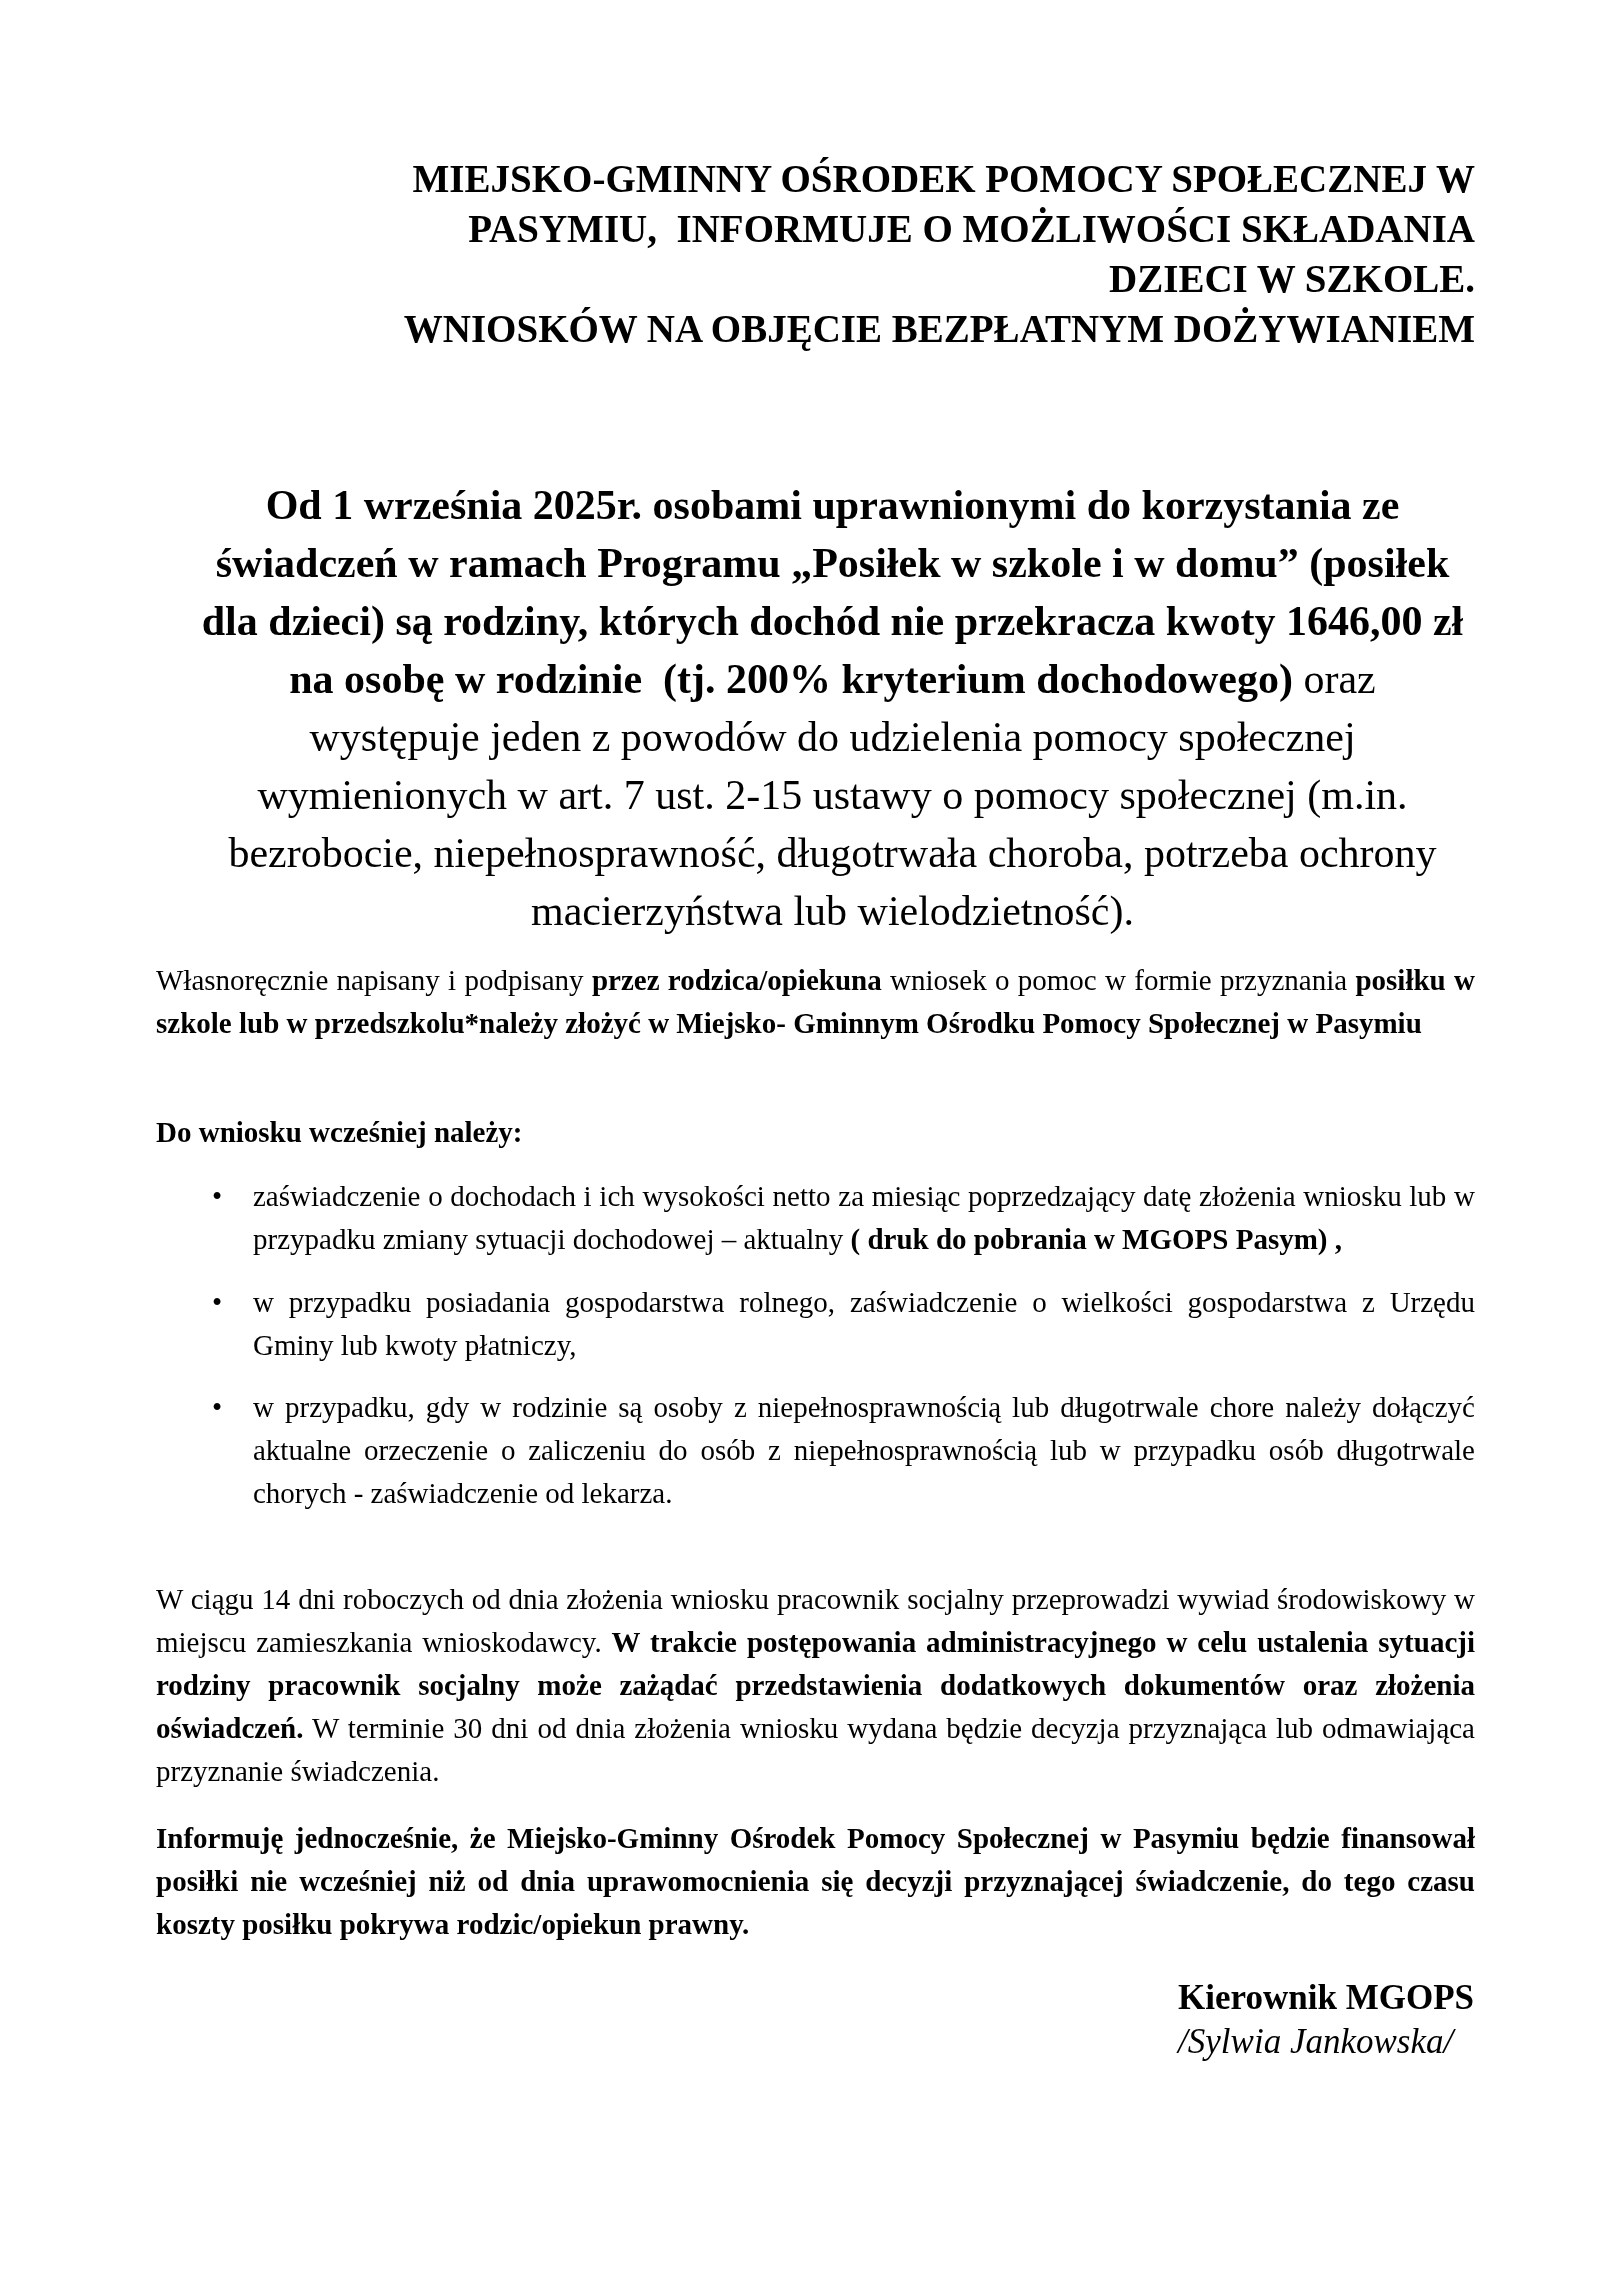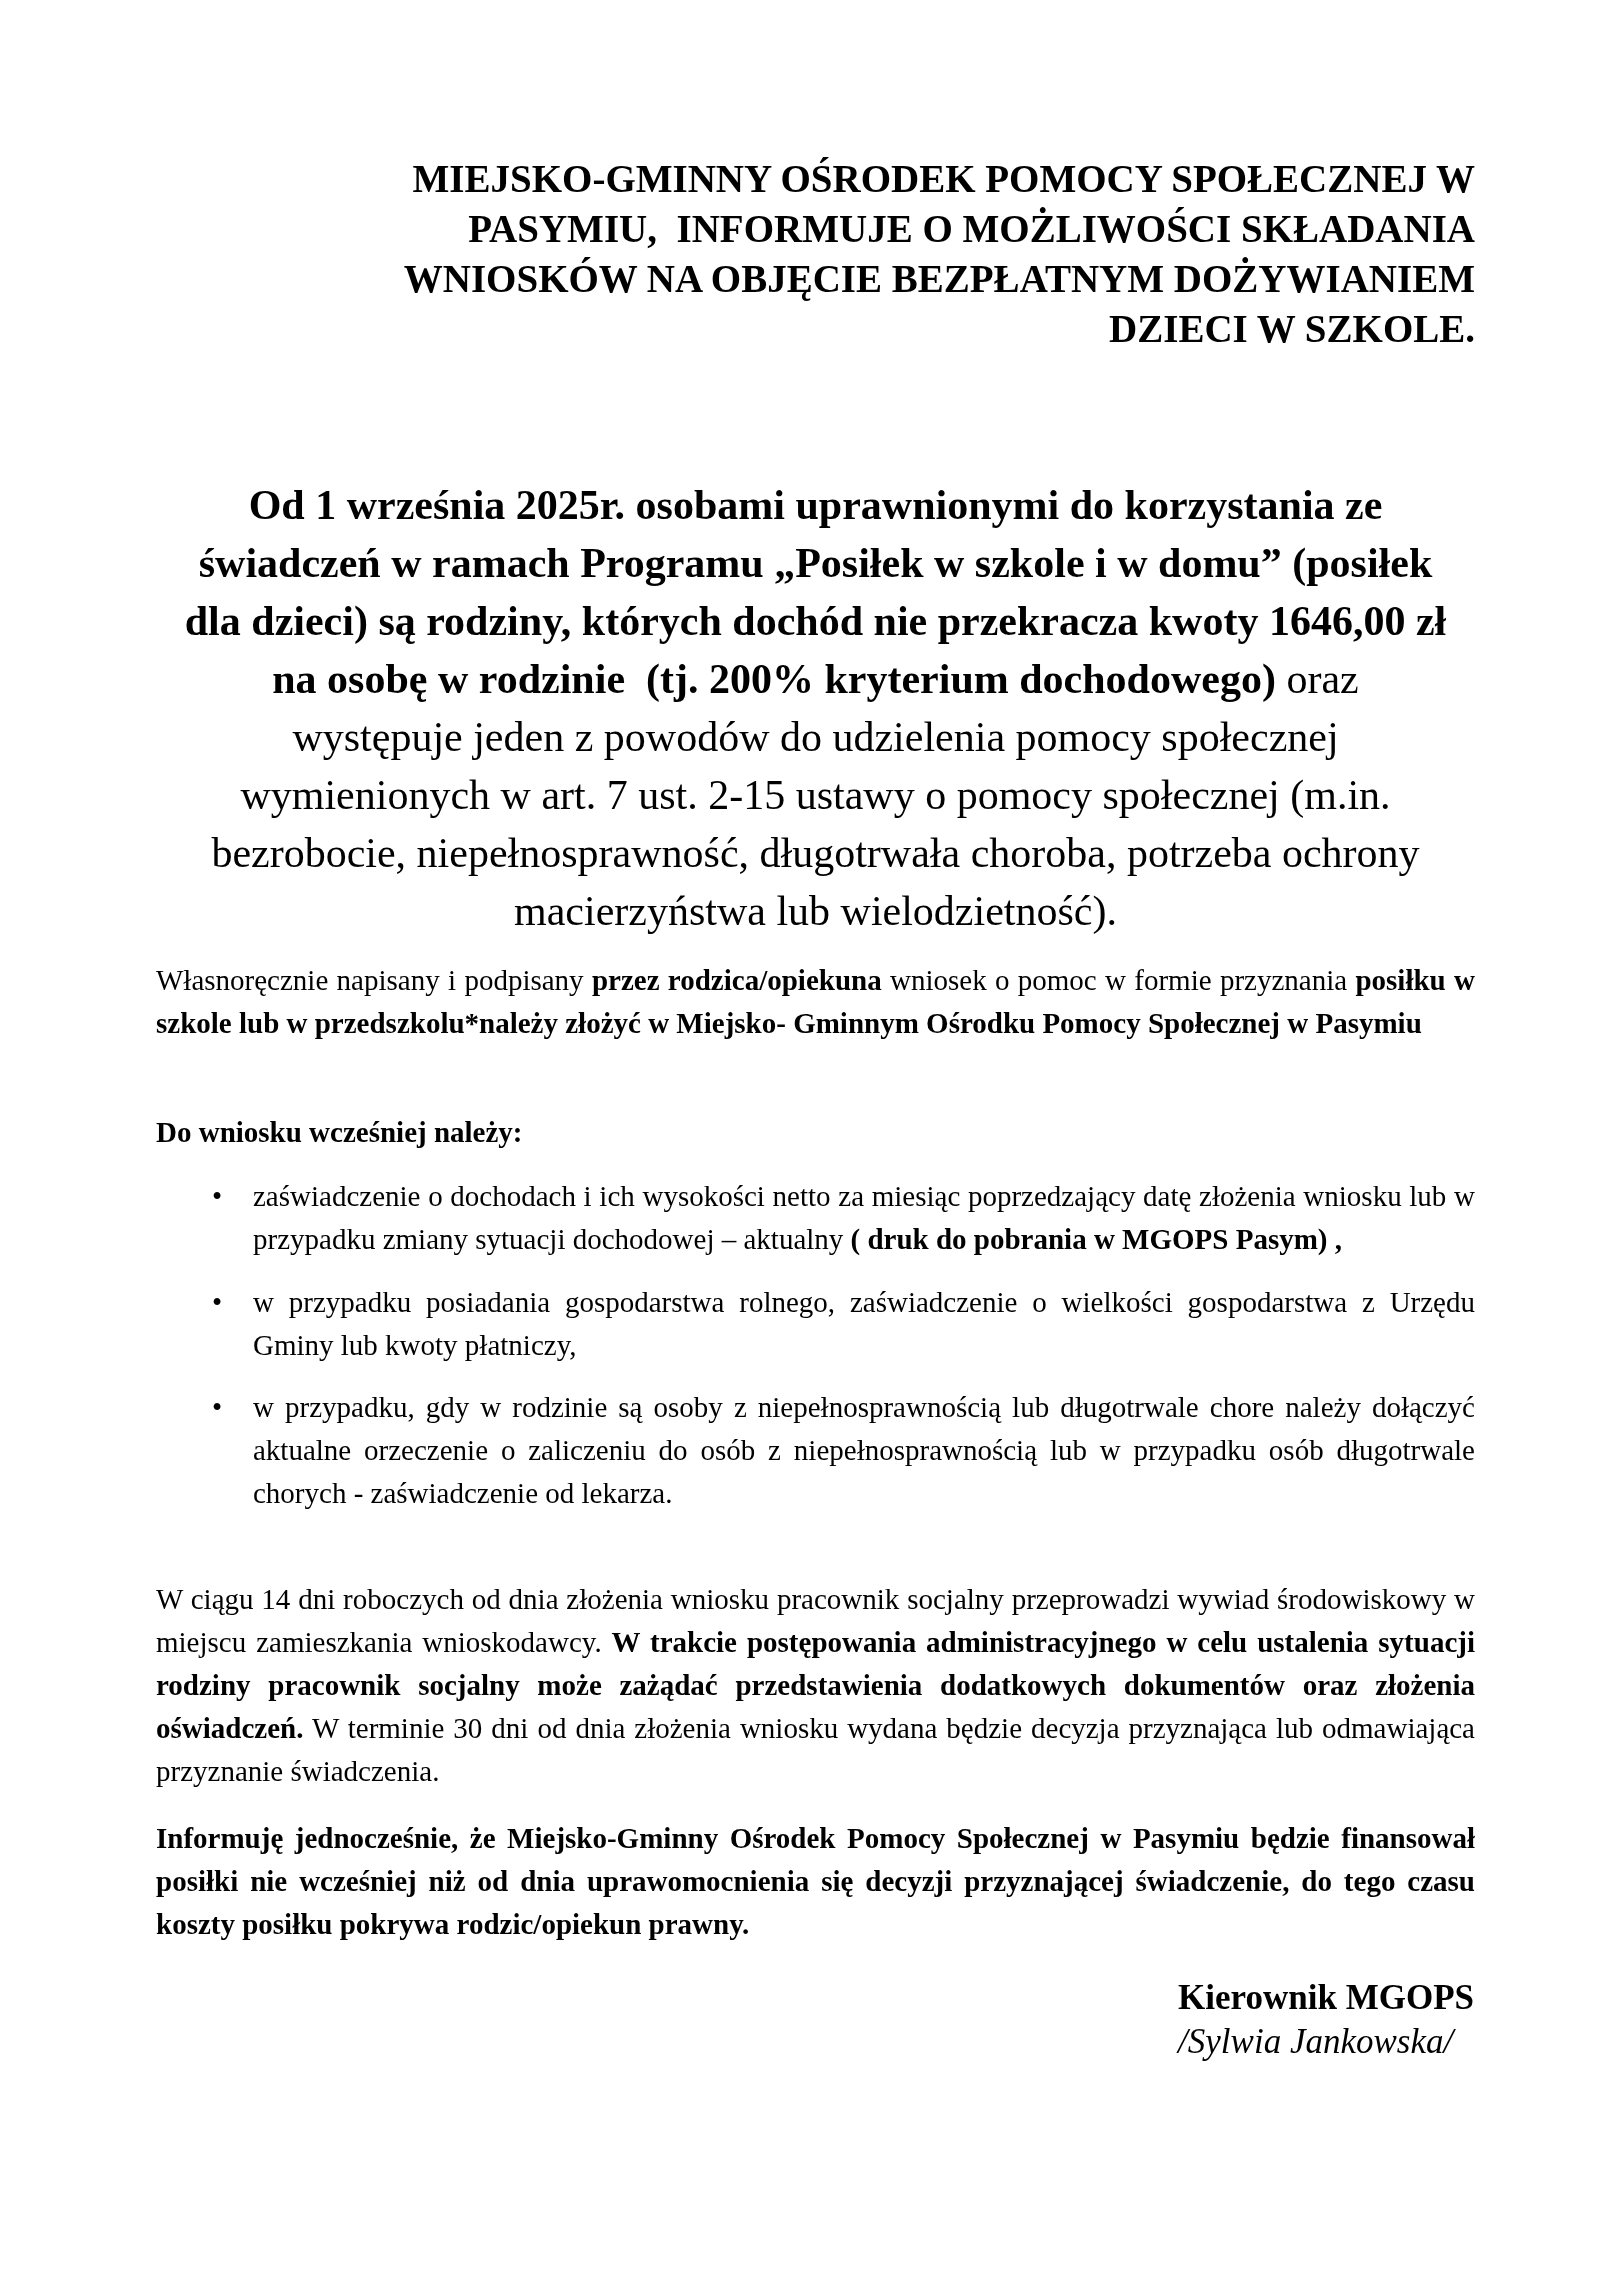--- a/index.html
+++ b/index.html
@@ -2,21 +2,21 @@
 <html style="font-size:10.5px"><head>
 <meta charset="utf-8">
 <style>
   html, body { margin: 0; padding: 0; background: #ffffff; }
   body { width: 1623px; height: 2295px; position: relative; overflow: hidden;
          font-family: "Liberation Serif", "DejaVu Serif", serif; color: #000; }
   .page { position: absolute; left: 156px; top: 0; width: 1319px; }
   .title { position: absolute; top: 154px; left: 0; width: 1319px; text-align: right;
            font-weight: bold; font-size: 39px; line-height: 50px; }
   .title .line { display: block; }
-  .lead { position: absolute; top: 476px; left: 0; width: 1319px; text-align: center;
+  .lead { position: absolute; top: 476px; left: 17px; width: 1319px; text-align: center;
           font-size: 42px; line-height: 58px; }
   .lead .line { display: block; white-space: nowrap; }
   .b { font-weight: bold; }
   .u { text-decoration-thickness: 2.6px; text-underline-offset: 3.9px; }
   .body-text { font-size: 29px; line-height: 43px; text-align: justify; }
   .para { position: absolute; left: 0; width: 1319px; }
   .bullets { position: absolute; left: 0; width: 1319px; }
   .bullet-item { position: relative; padding-left: 97px; }
   .bullet-dot { position: absolute; left: 56px; top: 0; font-size: 29px; line-height: 43px; }
   .sig { position: absolute; right: 149px; top: 1976px; text-align: left;
@@ -25,22 +25,22 @@
   .sig .role { font-weight: bold; display: block; }
 </style>
 </head>
 <body>
 
 <div class="page">
 
   <div class="title">
     <span class="line">MIEJSKO-GMINNY OŚRODEK POMOCY SPOŁECZNEJ W</span>
     <span class="line" style="white-space:pre">PASYMIU,  INFORMUJE O MOŻLIWOŚCI SKŁADANIA</span>
+    <span class="line">DZIECI W SZKOLE.</span>
     <span class="line">WNIOSKÓW NA OBJĘCIE BEZPŁATNYM DOŻYWIANIEM</span>
-    <span class="line">DZIECI W SZKOLE.</span>
   </div>
 
   <div class="lead">
     <span class="line b">Od 1 września 2025r. osobami uprawnionymi do korzystania ze</span>
     <span class="line b">świadczeń w ramach Programu „Posiłek w szkole i w domu” (posiłek</span>
     <span class="line b">dla dzieci) są rodziny, których dochód nie przekracza kwoty 1646,00 zł</span>
     <span class="line" style="white-space:pre"><span class="b">na osobę w rodzinie  (tj. 200% kryterium dochodowego)</span><span> oraz</span></span>
     <span class="line">występuje jeden z powodów do udzielenia pomocy społecznej</span>
     <span class="line">wymienionych w art. 7 ust. 2-15 ustawy o pomocy społecznej (m.in.</span>
     <span class="line">bezrobocie, niepełnosprawność, długotrwała choroba, potrzeba ochrony</span>

